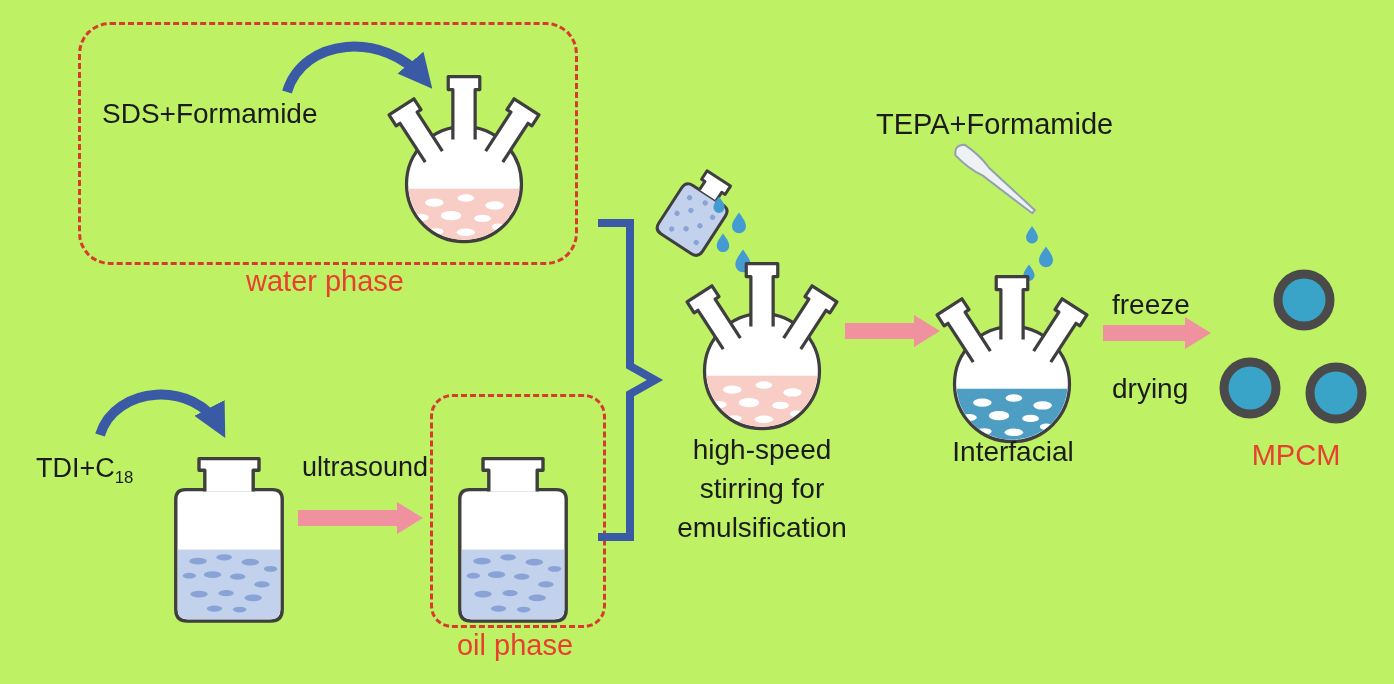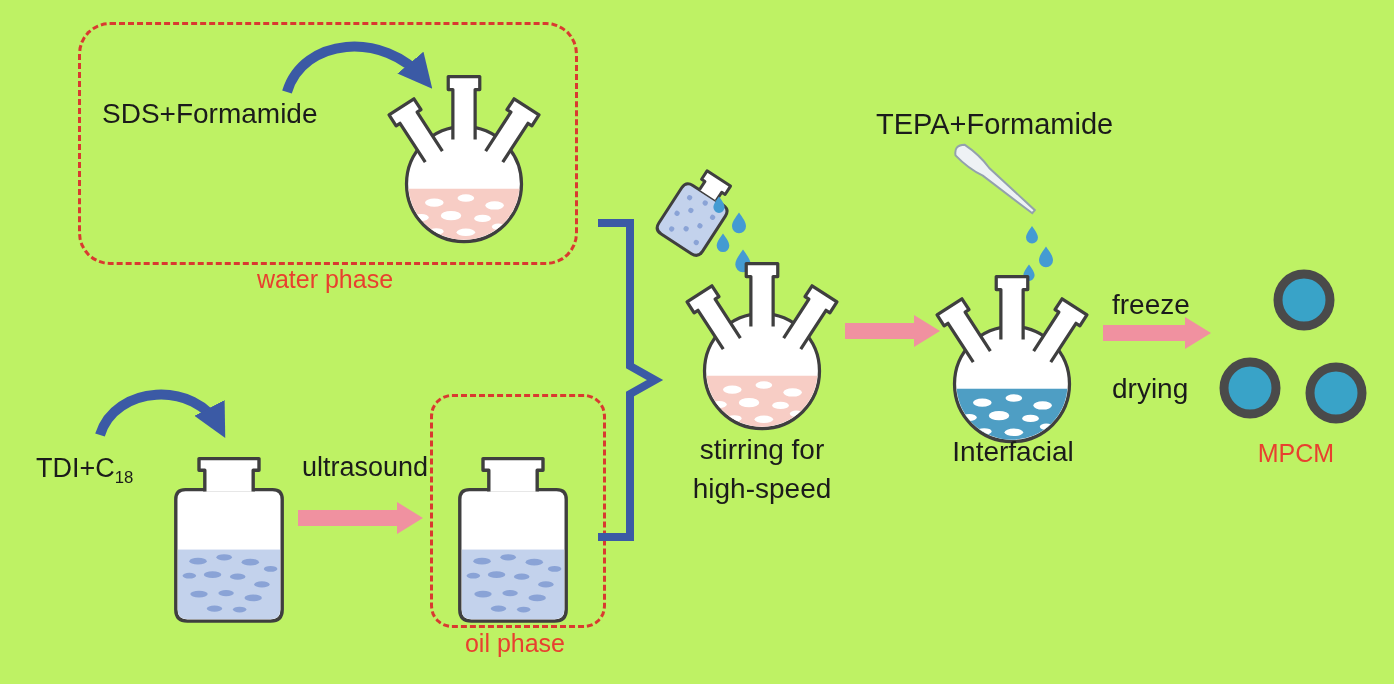--- a/index.html
+++ b/index.html
@@ -4,21 +4,21 @@
 <style>
   html,body { margin:0; padding:0; background:#ffffff; }
   .canvas {
     position:relative; width:1394px; height:684px; background:#bef264;
     overflow:hidden; font-family:"Liberation Sans", sans-serif;
   }
   .defs { position:absolute; width:0; height:0; }
   .el { position:absolute; }
   svg.el { display:block; overflow:visible; }
   .lbl { position:absolute; color:#1b1b1b; font-size:28px; line-height:1.3; white-space:nowrap; }
-  .lbl.red { color:var(--red); font-size:25px; }
+  .lbl.red { color:var(--red); font-size:29px; }
   .ctr { text-align:center; }
   .dashed-box { position:absolute; border:3.5px dashed var(--dashred); }
   .water-box { left:78px; top:22px; width:494px; height:237px; border-radius:32px; }
   .oil-box { left:430px; top:394px; width:170px; height:228px; border-radius:22px; }
   sub { font-size:0.62em; }
   .mline { white-space:nowrap; }
 </style>
 </head>
 <body>
 
@@ -126,22 +126,23 @@
   <svg class="el" style="left:705px; top:192px; width:60px; height:85px;" viewBox="0 0 60 85">
     <use href="#drop" transform="translate(14,12) scale(0.8)" style="fill:var(--drop)"></use>
     <use href="#drop" transform="translate(34,30) scale(1)" style="fill:var(--drop)"></use>
     <use href="#drop" transform="translate(18,50) scale(0.9)" style="fill:var(--drop)"></use>
     <use href="#drop" transform="translate(38,68) scale(1.1)" style="fill:var(--drop)"></use>
   </svg>
   <svg class="el" style="left:660px; top:243px; width:204px; height:195px; --liquid:var(--pinkliq); --bub:var(--bubble);" viewBox="0 0 220 210">
     <use href="#flask3"></use>
   </svg>
   <div class="lbl ctr" style="left:652px; top:430px; width:220px; line-height:39px;">
+    <div class="mline">high-speed</div>
     <div class="mline">stirring for</div>
-    <div class="mline">high-speed</div>
+    <div class="mline">emulsification</div>
   </div>
 
   <svg class="el" style="left:845px; top:313px; width:98px; height:36px;" viewBox="0 0 98 36">
     <polygon points="0,10 69,10 69,2 95,18 69,34 69,26 0,26" style="fill:var(--pinkarrow)"></polygon>
   </svg>
 
   <div class="lbl" style="left:876px; top:106px; font-size:29px;">TEPA+Formamide</div>
   <svg class="el" style="left:945px; top:138px; width:120px; height:105px;" viewBox="0 0 120 105">
     <g transform="translate(15,12) rotate(40)">
       <path d="M 0 -7 Q 18 -9 34 -5 L 96 -2 L 96 2 L 34 5 Q 18 9 0 7 Q -8 0 0 -7 Z" style="fill:#eef2f5;stroke:#93a1ac;stroke-width:2"></path>

